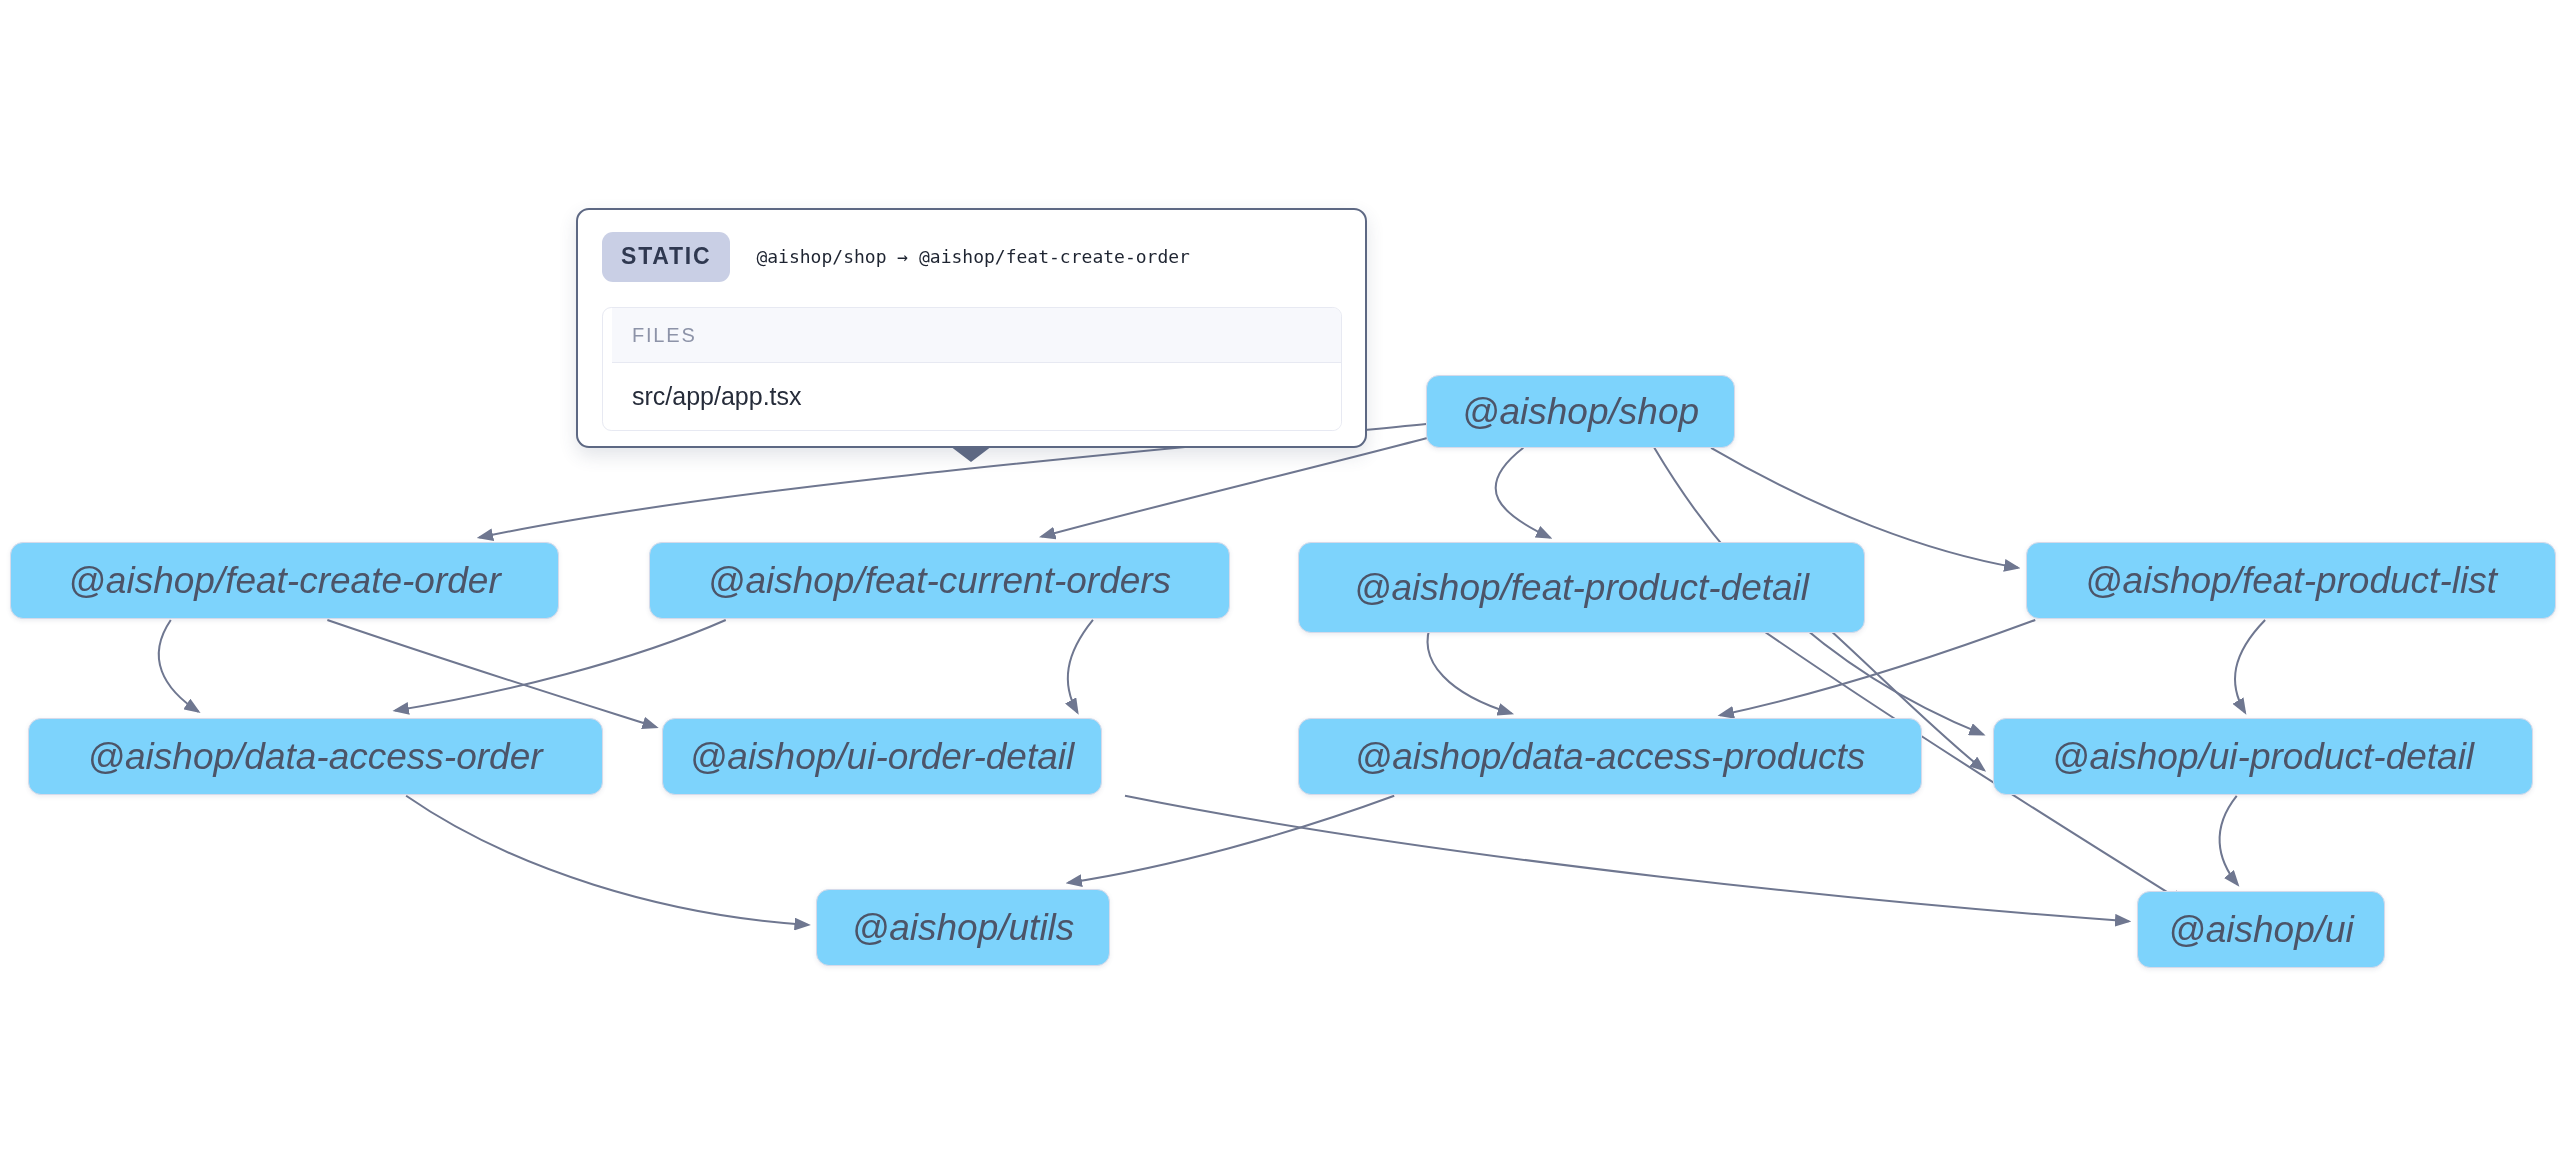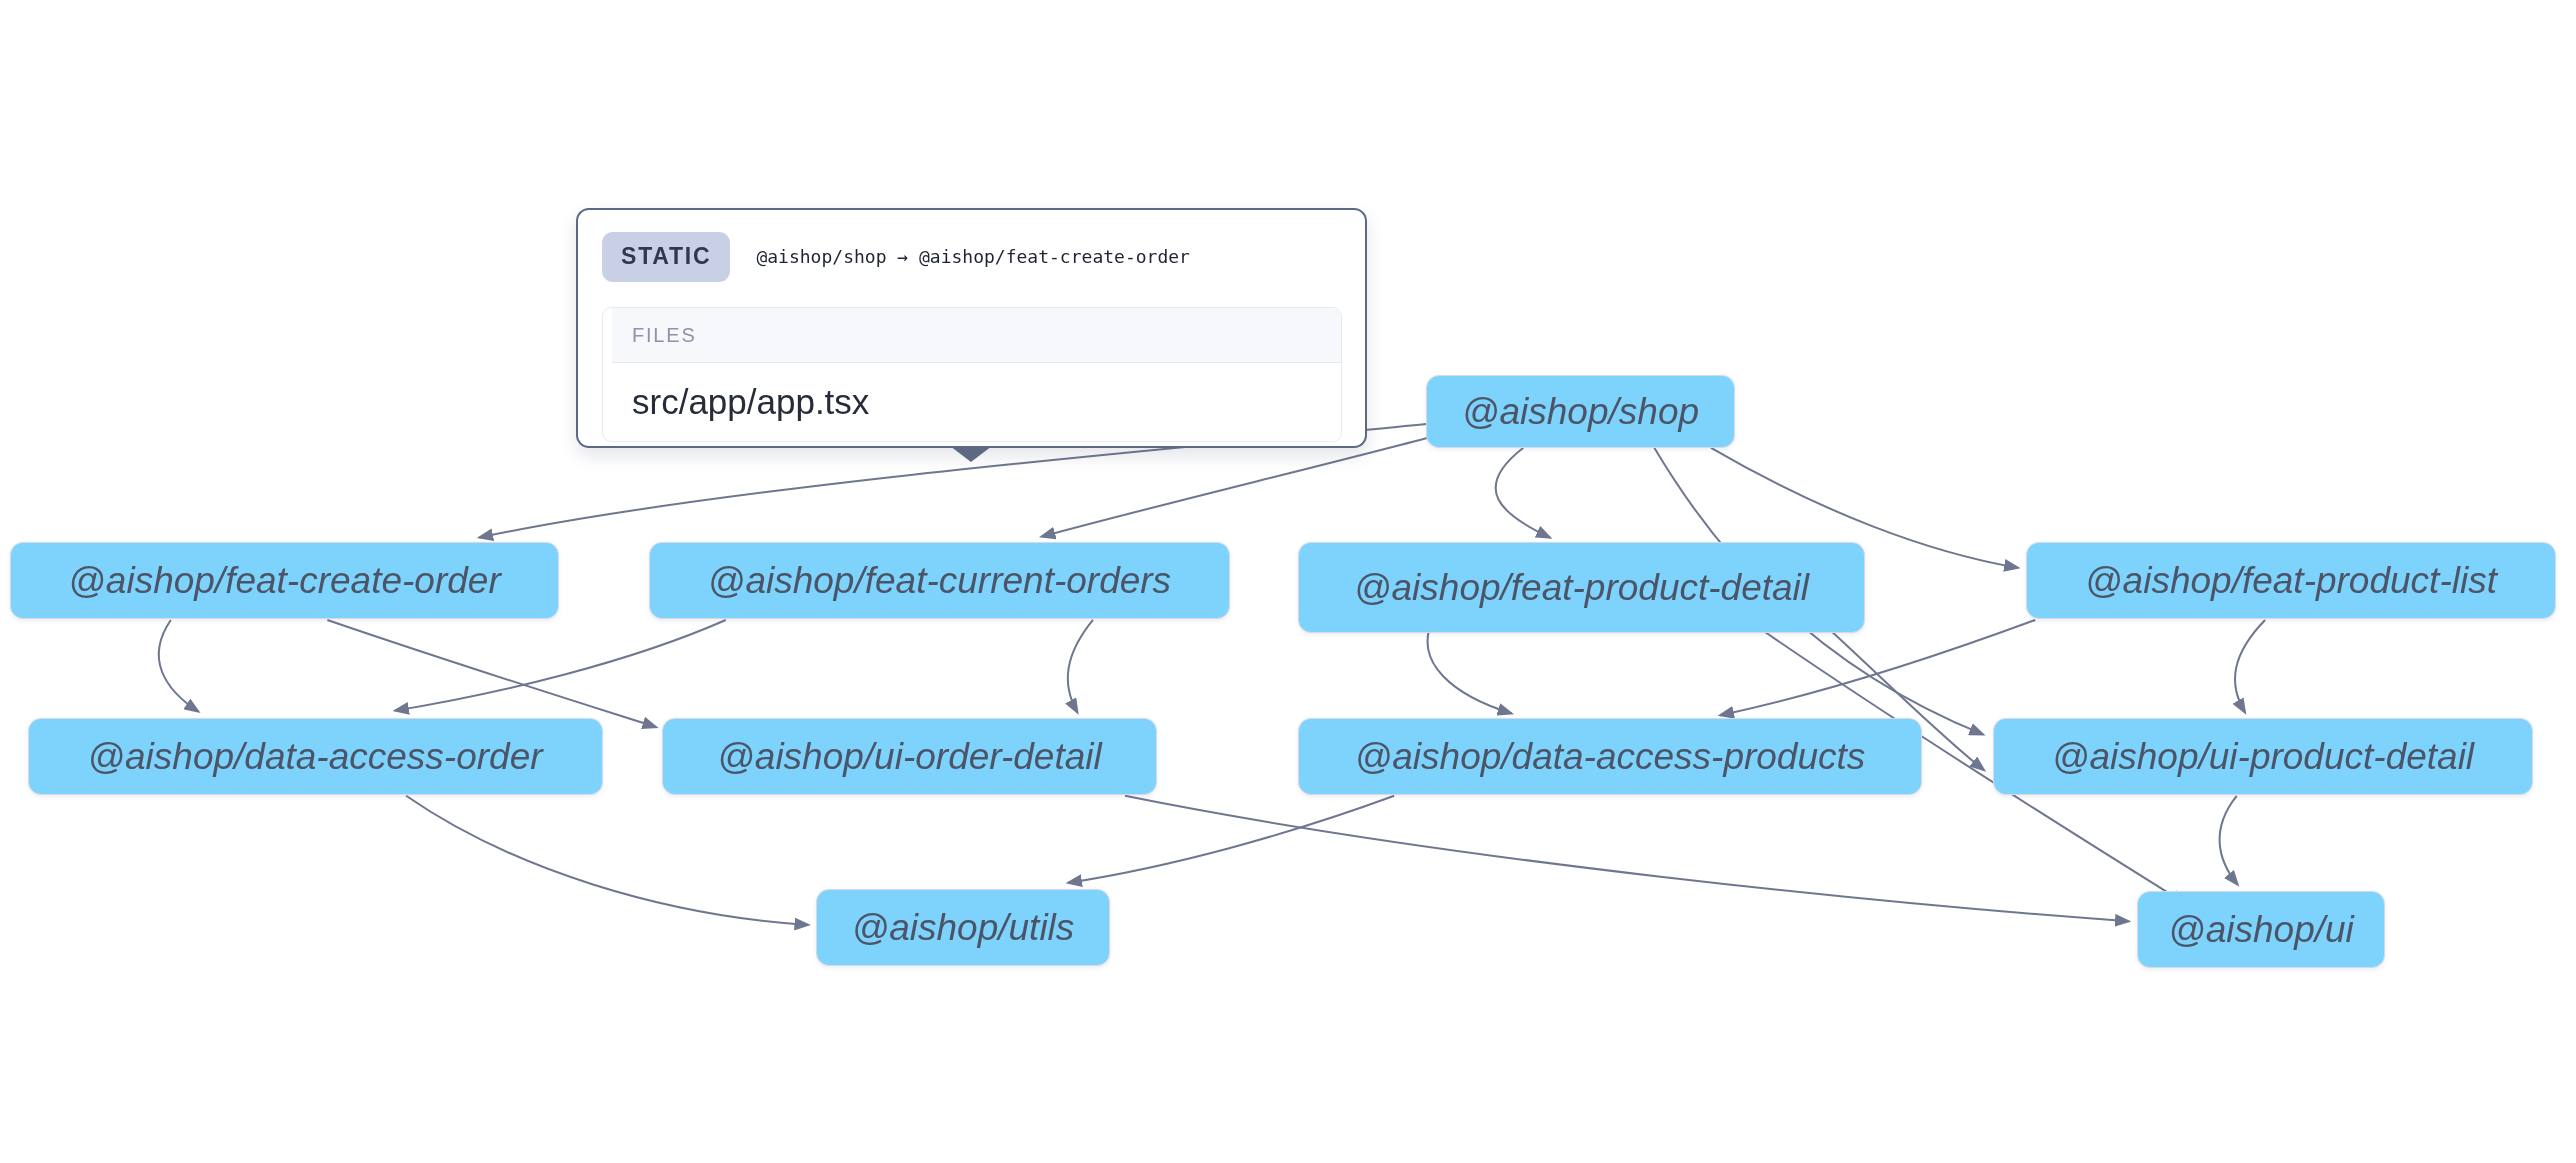--- a/index.html
+++ b/index.html
@@ -45,21 +45,21 @@
   .files-box{
     margin:22px 23px 0 24px;border:1.4px solid #e7e9f2;border-radius:9.2px;
     overflow:hidden;
     padding-left:9px;
   }
   .files-header{
     background:#f7f8fc;border-bottom:1.4px solid #e7e9f2;
     padding:15.6px 20px;font-size:20px;letter-spacing:1.8px;color:#8d93a8;
   }
   .file-row{
-    background:#ffffff;padding:19px 20px;font-size:35px;color:#262c3a;
+    background:#ffffff;padding:19px 20px;font-size:25px;color:#262c3a;
   }
 </style>
 </head>
 <body>
 
 <div class="stage">
 
   <svg id="edge-layer" width="2576" height="1163" viewBox="0 0 2812 1270" xmlns="http://www.w3.org/2000/svg">
     <defs>
       <marker id="arrowhead" viewBox="0 0 18 14" refX="15" refY="7" markerWidth="18" markerHeight="14" markerUnits="userSpaceOnUse" orient="auto">
@@ -88,21 +88,21 @@
       </g>
   </svg>
 
   <div id="node-layer">
       <div class="node" style="left: 1426px; top: 375px; width: 309px; height: 73px;">@aishop/shop</div>
       <div class="node" style="left: 10px; top: 542px; width: 549px; height: 77px;">@aishop/feat-create-order</div>
       <div class="node" style="left: 649px; top: 542px; width: 581px; height: 77px;">@aishop/feat-current-orders</div>
       <div class="node" style="left: 1298px; top: 542px; width: 567px; height: 91px;">@aishop/feat-product-detail</div>
       <div class="node" style="left: 2026px; top: 542px; width: 530px; height: 77px;">@aishop/feat-product-list</div>
       <div class="node" style="left: 27.5px; top: 718px; width: 575px; height: 77px;">@aishop/data-access-order</div>
-      <div class="node" style="left: 662px; top: 718px; width: 495px; height: 77px;">@aishop/ui-order-detail</div>
+      <div class="node" style="left: 662px; top: 718px; width: 440px; height: 77px;">@aishop/ui-order-detail</div>
       <div class="node" style="left: 1298px; top: 718px; width: 624px; height: 77px;">@aishop/data-access-products</div>
       <div class="node" style="left: 1993px; top: 718px; width: 540px; height: 77px;">@aishop/ui-product-detail</div>
       <div class="node" style="left: 816px; top: 889px; width: 294px; height: 77px;">@aishop/utils</div>
       <div class="node" style="left: 2137px; top: 891px; width: 248px; height: 77px;">@aishop/ui</div>
     </div>
 
   <div class="tooltip">
     <div class="tooltip-header">
       <span class="badge">STATIC</span>
       <span class="edge-label">@aishop/shop → @aishop/feat-create-order</span>

